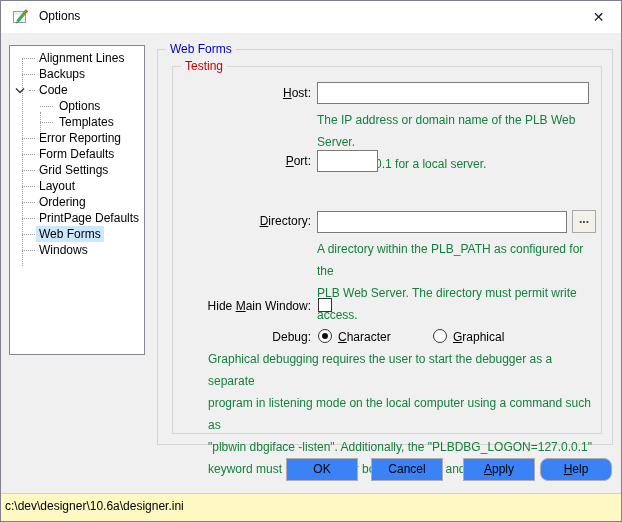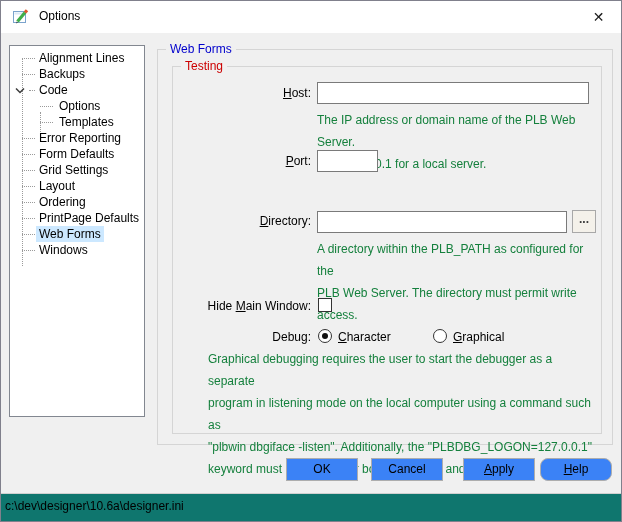--- a/index.html
+++ b/index.html
@@ -10,21 +10,21 @@
             background:#f0f0f0; border:1px solid #80808c; overflow:hidden; }
 
   
   .titlebar { position:absolute; left:0; top:0; right:0; height:32px; background:#ffffff; }
   .title-icon { position:absolute; left:11px; top:7px; width:18px; height:18px; }
   .title-text { position:absolute; left:38px; top:8px; font-size:12px; color:#000; }
   .close-btn { position:absolute; right:0; top:0; width:45px; height:32px;
                text-align:center; line-height:32px; font-size:14px; color:#1a1a1a; cursor:default; }
 
   
-  .tree { position:absolute; left:8px; top:44px; width:136px; height:372px;
+  .tree { position:absolute; left:8px; top:44px; width:136px; height:310px;
           background:#fff; border:1px solid #828790; padding-top:4px; }
   .trunk-main { position:absolute; left:12px; top:12px; height:208px; width:0;
                 border-left:1px dotted #9a9a9a; }
   .trunk-child { position:absolute; left:30px; top:66px; height:26px; width:0;
                  border-left:1px dotted #9a9a9a; }
   .tree-item { position:relative; height:16px; line-height:16px; white-space:nowrap; cursor:default; }
   .tree-item::before { content:""; position:absolute; top:8px; left:12px; width:13px;
                        border-top:1px dotted #9a9a9a; }
   .tree-item.child::before { left:30px; }
   .tree-item.expanded::before { left:19px; width:6px; }
@@ -62,21 +62,21 @@
   .radio.checked::after { content:""; position:absolute; left:3px; top:3px; width:6px; height:6px;
                           border-radius:50%; background:#111; }
   .radio-label { position:absolute; line-height:16px; }
 
   
   .btn { position:absolute; top:457px; width:72px; height:23px; background:#3b82f6;
          border:1px solid #adadad; text-align:center; line-height:21px; font-size:12px; cursor:default; }
 
   
   .statusbar { position:absolute; left:0; right:0; top:492px; bottom:0;
-               border-top:1px solid #d0d0d0; background:#0f766e;
+               border-top:1px solid #d0d0d0; background:#fef9c3;
                padding:4px 0 0 4px; line-height:16px; }
 </style>
 </head>
 <body>
 
 <div class="dialog">
 
   <div class="titlebar">
     <svg class="title-icon" viewBox="0 0 18 18">
       <rect x="1.5" y="3.5" width="12" height="11" fill="#ffffff" stroke="#7ba3cc"></rect>

